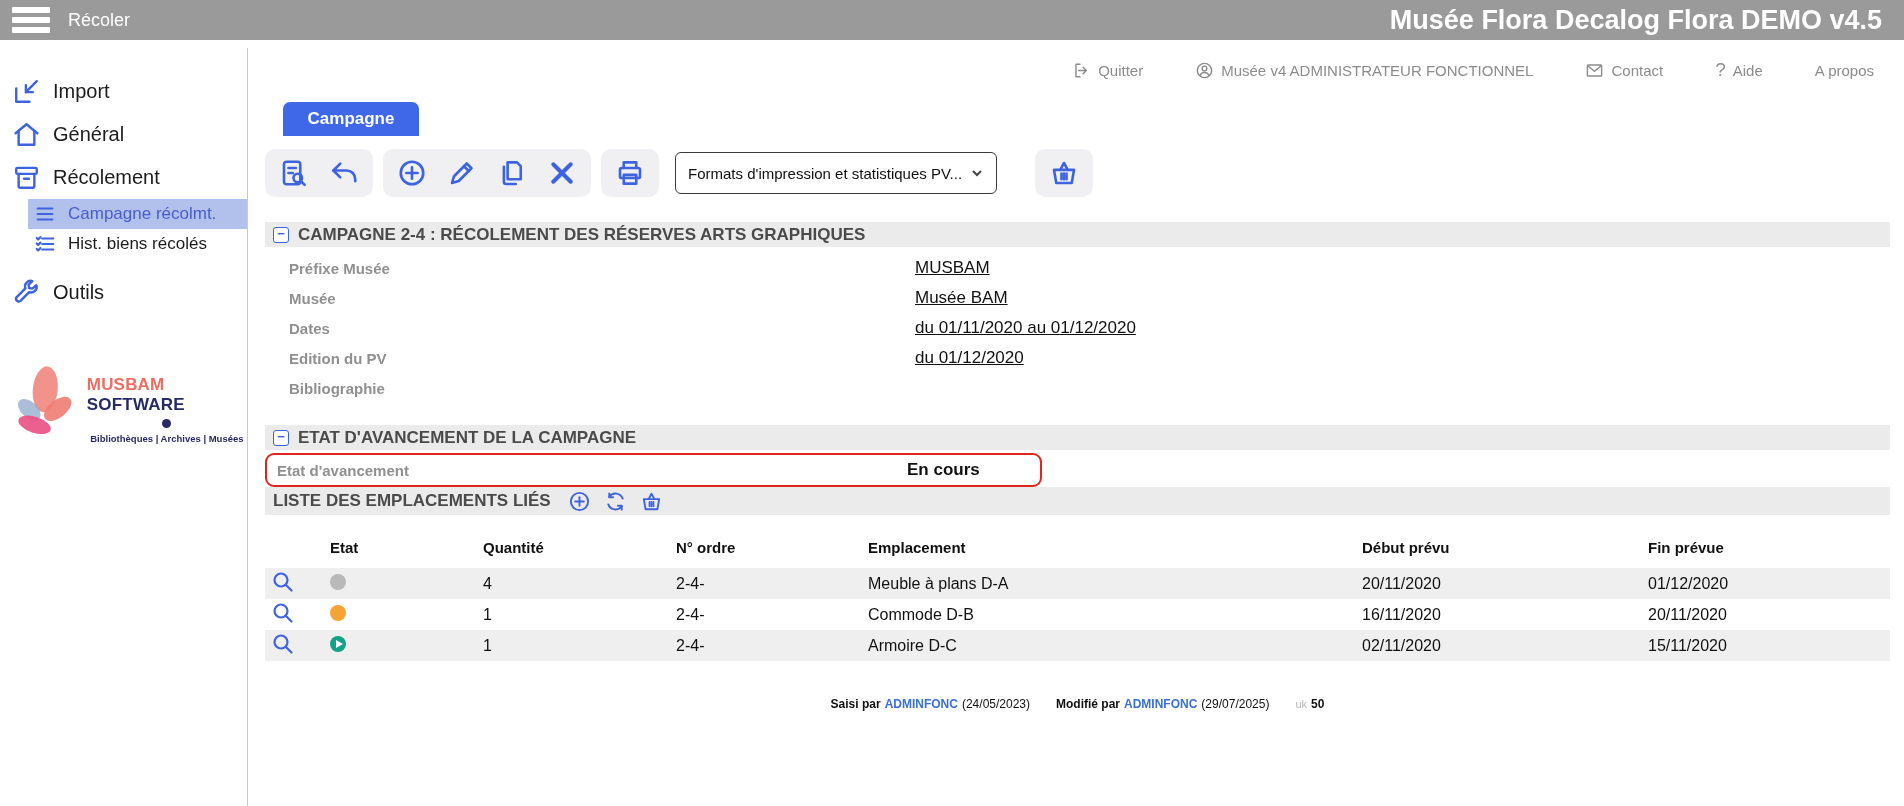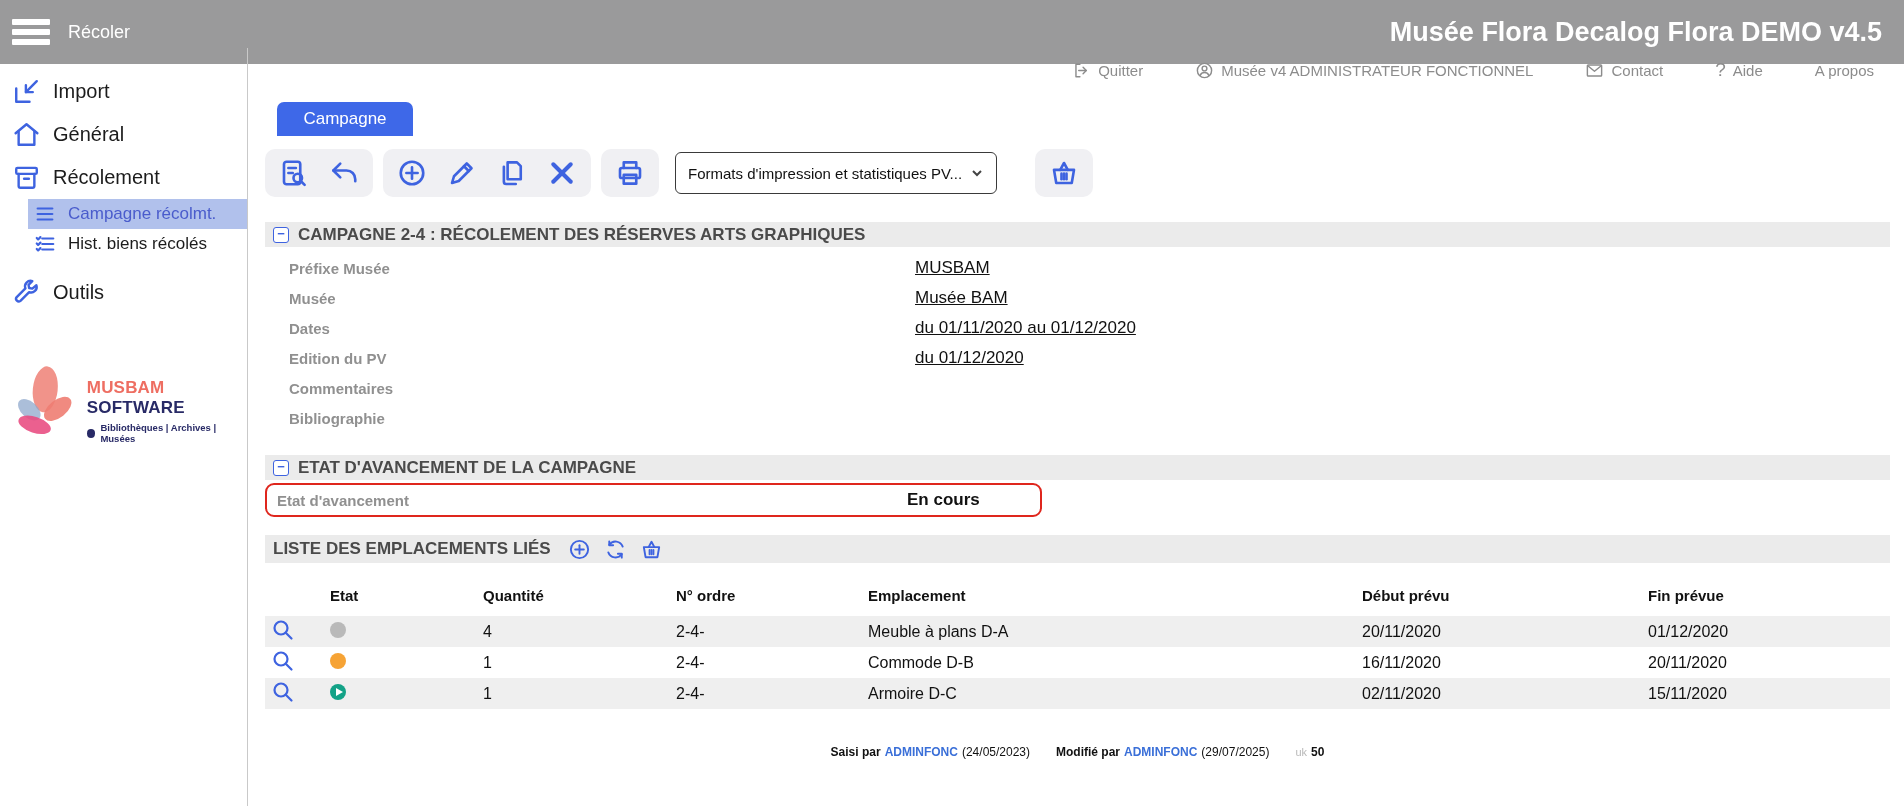--- a/index.html
+++ b/index.html
@@ -1,20 +1,20 @@
 <!DOCTYPE html>
 <html><head>
 <meta charset="utf-8">
 <style>
   * { margin:0; padding:0; box-sizing:border-box; }
   html,body { width:1904px; height:806px; background:#fff; overflow:hidden;
               font-family:"Liberation Sans", sans-serif; }
 
   
-  .topbar { position:absolute; top:0; left:0; width:1904px; height:64px;
+  .topbar { position:absolute; top:0; left:0; width:1904px; height:40px;
             background:#9a9a9b; display:flex; align-items:center; }
   .burger { width:38px; height:26px; margin-left:12px; display:flex; flex-direction:column;
             justify-content:space-between; cursor:pointer; }
   .burger i { display:block; height:6px; background:#fff; border-radius:1px; }
   .app-name { color:#fff; font-size:18px; margin-left:18px; }
   .app-title { margin-left:auto; margin-right:22px; color:#fff; font-size:27px; font-weight:bold; }
 
   
   .layout { position:absolute; top:48px; left:0; width:1904px; height:758px; display:flex; }
   .sidebar { width:248px; border-right:1px solid #c9c9c9; padding-top:22px; flex-shrink:0; }
@@ -30,56 +30,56 @@
   .sub-item svg { width:22px; height:22px; stroke:#3e63e0; fill:none;
                   stroke-width:2.4; stroke-linecap:round; stroke-linejoin:round; }
   .sub-item.selected { background:#b1c1ec; color:#4a5ccc; font-weight:500; }
   .side-item.tools { margin-top:12px; }
 
   .logo-block { margin-top:42px; display:flex; align-items:flex-end; gap:6px; padding-left:8px; }
   .logo-text .brand { font-size:17px; font-weight:800; letter-spacing:.2px; }
   .logo-text .brand .p1 { color:#ee6e62; }
   .logo-text .brand .p2 { color:#282a66; }
   .logo-text .tagline { margin-top:4px; font-size:9.5px; font-weight:bold; color:#282a66;
-                        display:flex; align-items:center; gap:5px; }
+                        display:flex; align-items:center; gap:5px;flex-direction:column; }
   .logo-text .tagline .dot { width:9px; height:9px; border-radius:50%; background:#282a66; }
 
   
   .userbar { height:44px; display:flex; align-items:center; justify-content:flex-end;
              gap:52px; color:#8c8c8c; font-size:15px; padding-right:16px; }
   .userbar .ub-item { display:flex; align-items:center; gap:7px; cursor:pointer; }
   .userbar svg { width:19px; height:19px; stroke:#8c8c8c; fill:none; stroke-width:1.8;
                  stroke-linecap:round; stroke-linejoin:round; }
   .userbar .qmark { font-size:19px; }
 
   
-  .tab { margin-top:10px; margin-left:12px; width:136px; height:34px; background:#3e68e8;
+  .tab { margin-top:10px; margin-left:18px; width:136px; height:34px; background:#3e68e8;
          border-radius:7px 7px 0 0; color:#fff; font-size:17px;
-         display:flex; align-items:center; justify-content:center; cursor:pointer; }
+         display:flex; align-items:center; justify-content:center; cursor:pointer;font-weight:bold; }
   .toolbar { margin-top:13px; display:flex; align-items:center; gap:10px; }
   .pill { background:#f0f0f3; border-radius:10px; height:48px; padding:0 13px;
           display:flex; align-items:center; gap:18px; }
   .tbtn { width:32px; height:32px; cursor:pointer; display:flex; align-items:center; justify-content:center; }
   .tbtn svg { width:30px; height:30px; stroke:#3e63e0; fill:none; stroke-width:2.1;
               stroke-linecap:round; stroke-linejoin:round; }
   .dropdown { margin-left:6px; width:322px; height:42px; background:#fff; border:1px solid #3a3a3a;
               border-radius:6px; display:flex; align-items:center; justify-content:space-between;
               padding:0 12px; font-size:15px; color:#111; cursor:pointer; }
   .dropdown svg { width:14px; height:14px; stroke:#444; fill:none; stroke-width:2; }
   .pill.basket-pill { margin-left:28px; }
 
   
   .band { height:25px; background:#ebebeb; display:flex; align-items:center; gap:9px;
           padding-left:8px; font-size:17px; font-weight:bold; color:#4a4a4a; }
   .band .collapse { width:16px; height:16px; border:1.5px solid #3e63e0; border-radius:3px;
                     color:#3e63e0; font-size:13px; line-height:12px; text-align:center;
                     background:#fff; cursor:pointer; font-weight:bold; }
   .band-campaign { margin-top:25px; }
   .band-progress { margin-top:22px; }
-  .band-locations { margin-top:18px; height:28px; }
+  .band-locations { height:28px; }
   .band .bicons { display:flex; gap:13px; margin-left:8px; }
   .band .bicons svg { width:23px; height:23px; stroke:#3e63e0; fill:none; stroke-width:2;
                       stroke-linecap:round; stroke-linejoin:round; cursor:pointer; }
 
   
   .fields { margin-top:6px; }
   .frow { display:grid; grid-template-columns:650px auto; align-items:center; height:30px; }
   .frow .flabel { padding-left:24px; font-size:15px; font-weight:bold; color:#909090; }
   .frow .fvalue { font-size:17px; color:#111;text-decoration:underline; }
 
@@ -322,24 +322,20 @@
       </div>
       <div class="frow">
         <span class="flabel">Dates</span>
         <span class="fvalue">du 01/11/2020 au 01/12/2020</span>
       </div>
       <div class="frow">
         <span class="flabel">Edition du PV</span>
         <span class="fvalue">du 01/12/2020</span>
       </div>
       <div class="frow">
-        <span class="flabel">Commentaires</span>
-        <span class="fvalue"></span>
-      </div>
-      <div class="frow">
         <span class="flabel">Bibliographie</span>
         <span class="fvalue"></span>
       </div>
     </div>
 
     <div class="band band-progress">
       <span class="collapse">−</span>
       <span>ETAT D'AVANCEMENT DE LA CAMPAGNE</span>
     </div>
     <div class="progress-row">

